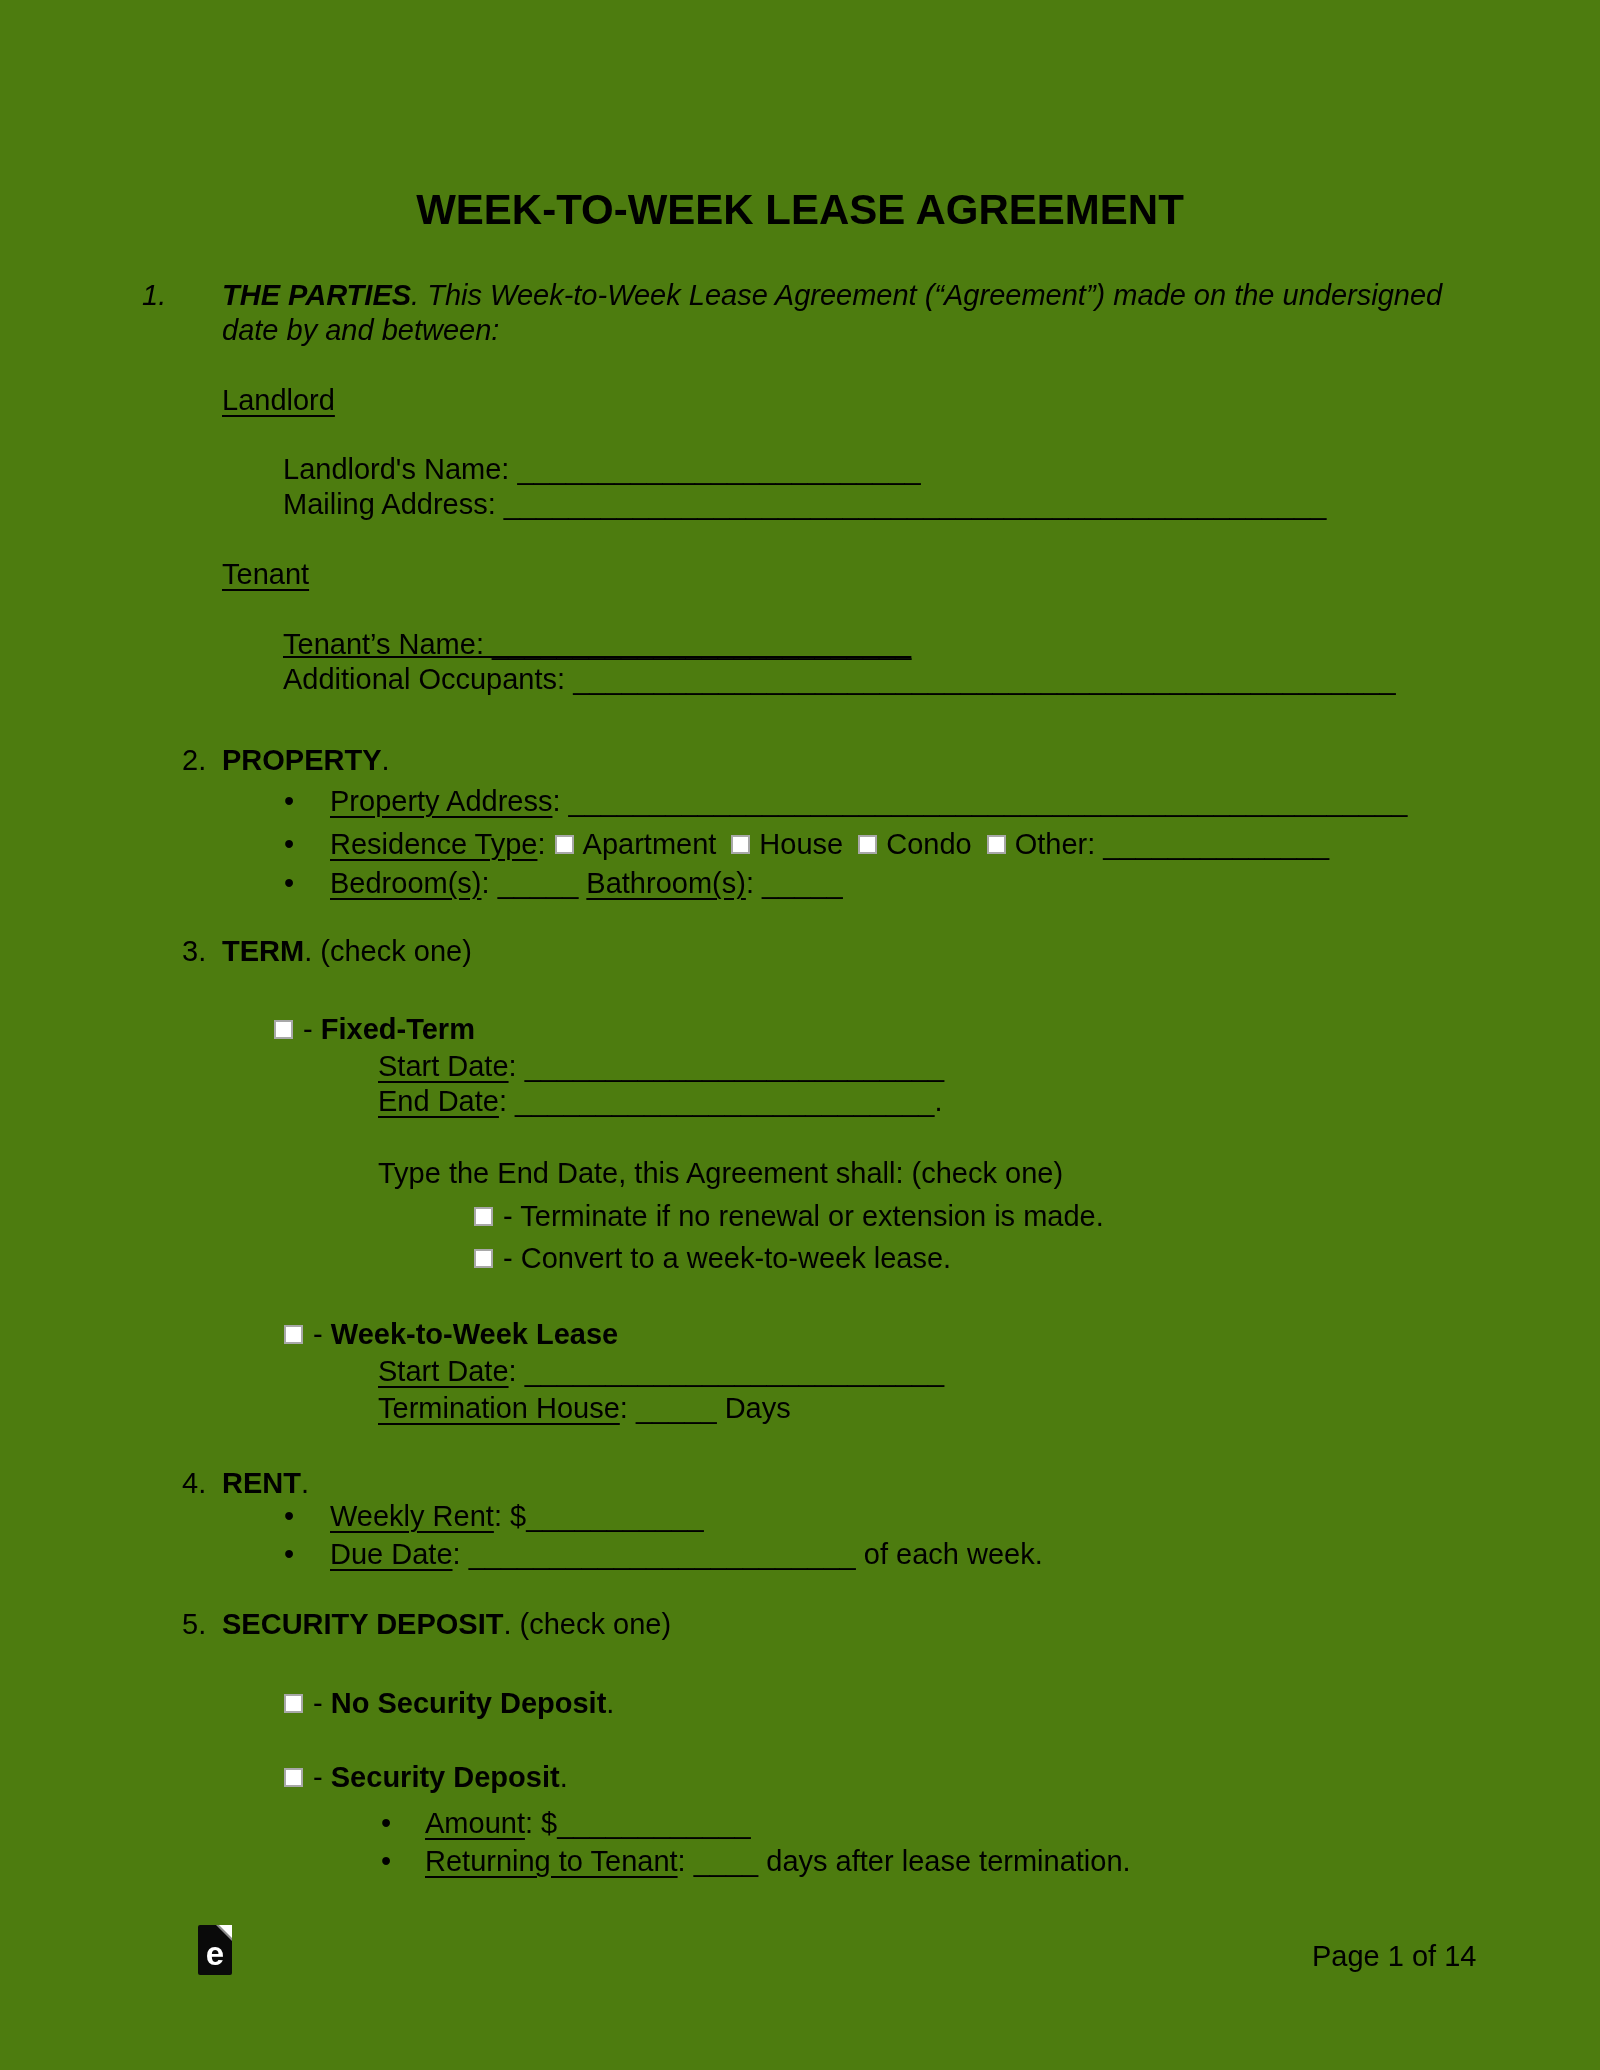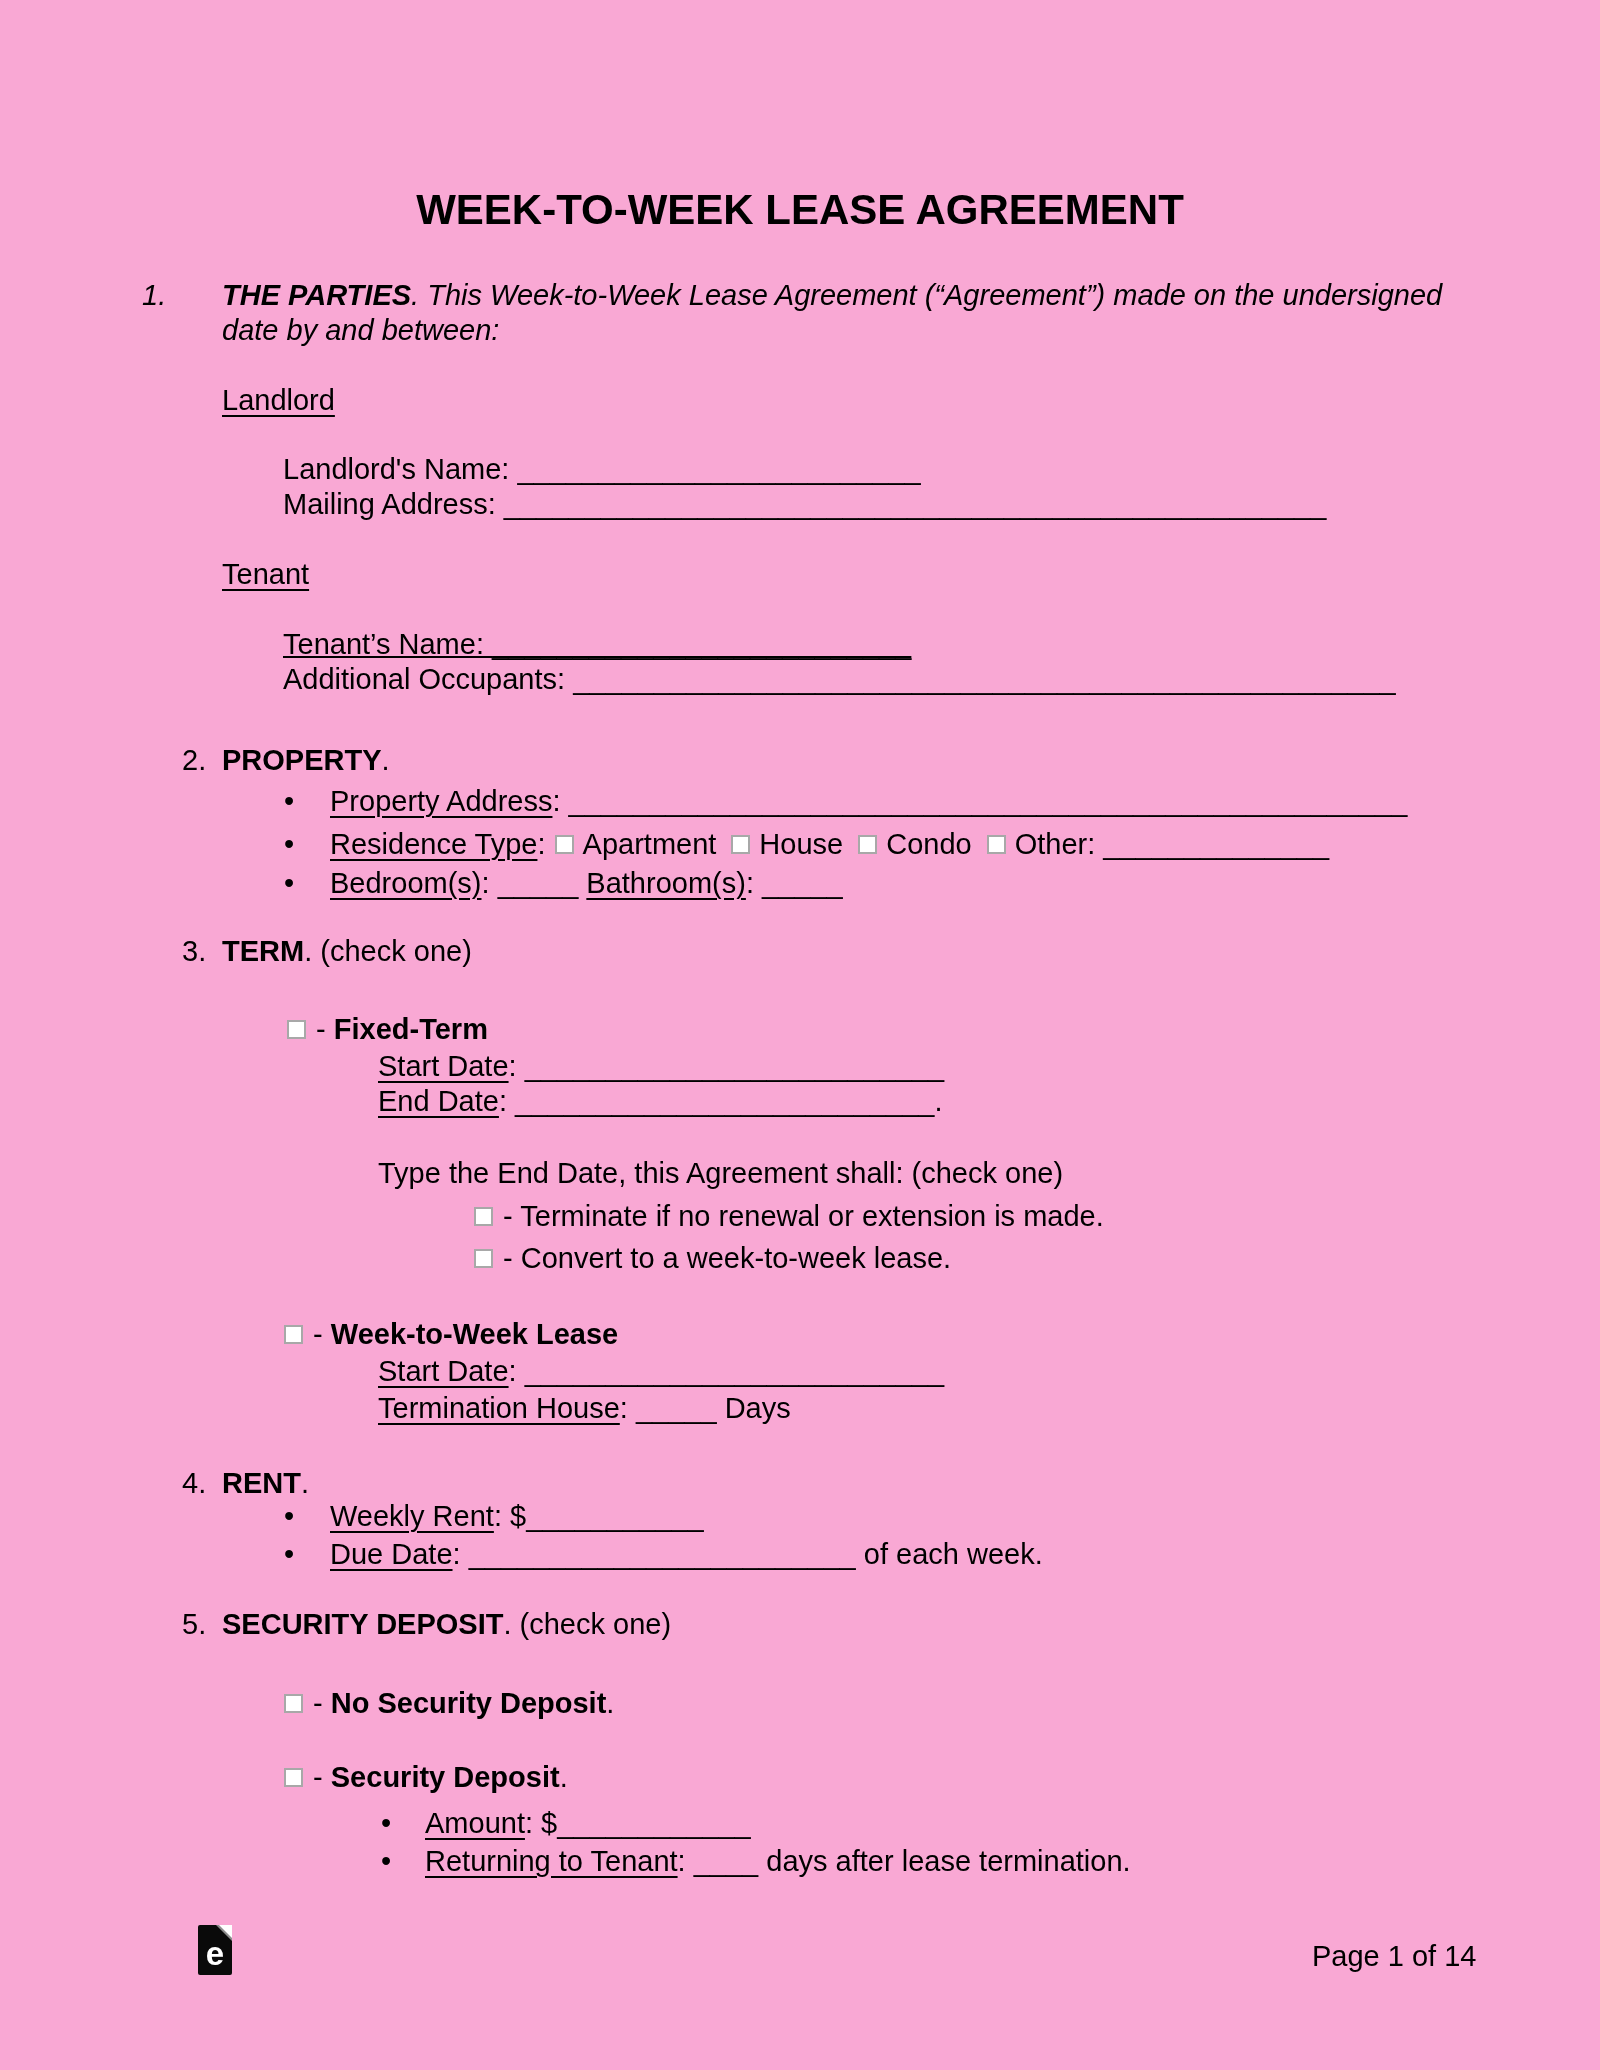--- a/index.html
+++ b/index.html
@@ -1,19 +1,19 @@
 <!DOCTYPE html>
 <html><head>
 <meta charset="utf-8">
 <style>
   html,body{margin:0;padding:0;background:#fff;}
   #page{
     position:relative;
     width:1600px;height:2070px;
-    background:#f9a8d4;
+    background:#4d7c0f;
     font-family:"Liberation Sans","DejaVu Sans",sans-serif;
     font-size:29px;line-height:35px;color:#000;
     overflow:hidden;
   }
   .line{position:absolute;white-space:nowrap;}
   .wrap{white-space:normal;}
   .title{
     left:0;width:1600px;text-align:center;
     font-size:42px;line-height:48px;font-weight:bold;
   }
@@ -97,21 +97,21 @@
   </div>
 
   <div class="line" style="left:284px;top:866px;">
     <span class="bullet">•</span><span class="ul">Bedroom(s)</span><span>: </span><span class="blank">_____</span><span> </span><span class="ul">Bathroom(s)</span><span>: </span><span class="blank">_____</span>
   </div>
 
   <div class="line" style="left:182px;top:934px;">
     <span class="num">3.</span><b>TERM</b><span>. (check one)</span>
   </div>
 
-  <div class="line" style="left:286px;top:1012px;text-align:right;">
+  <div class="line" style="left:273px;top:1012px;text-align:right;">
     <span class="cb"></span><span> - </span><b>Fixed-Term</b>
   </div>
 
   <div class="line" style="left:378px;top:1049px;">
     <span class="ul">Start Date</span><span>: </span><span class="blank">__________________________</span>
   </div>
 
   <div class="line" style="left:378px;top:1084px;">
     <span class="ul">End Date</span><span>: </span><span class="blank">__________________________</span><span>.</span>
   </div>

